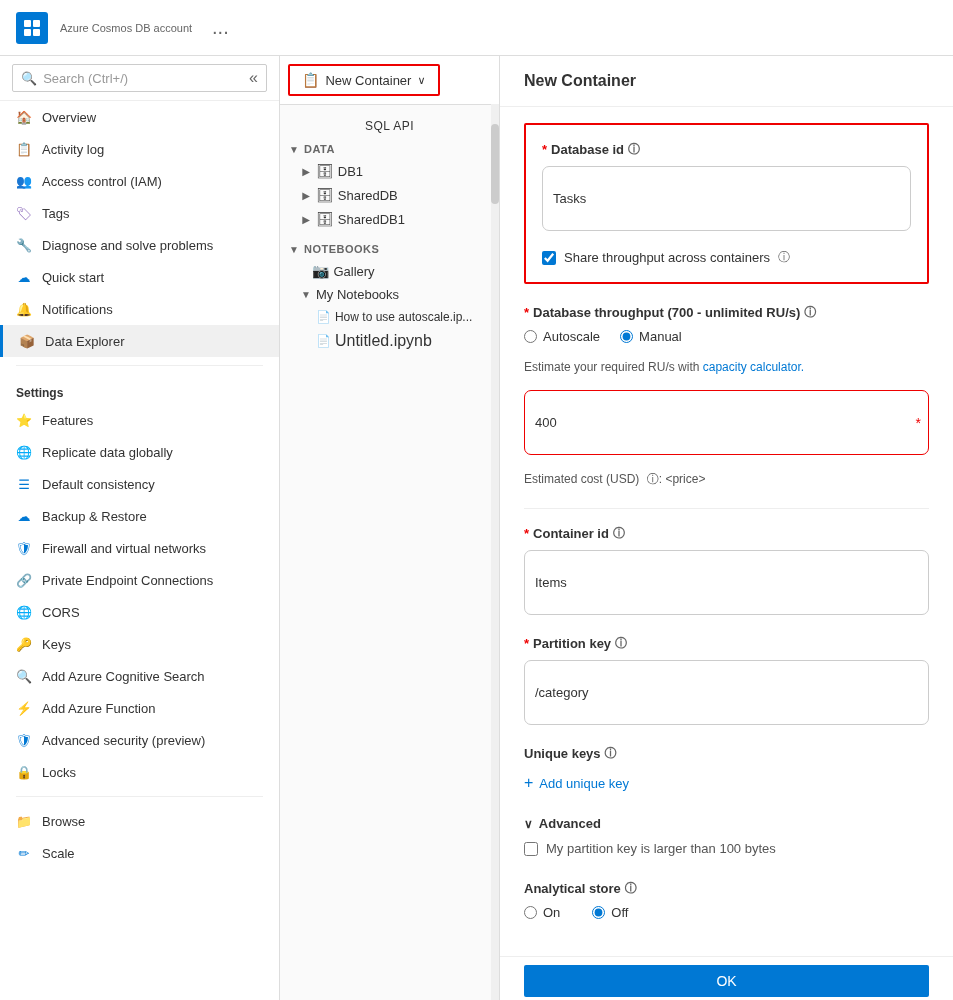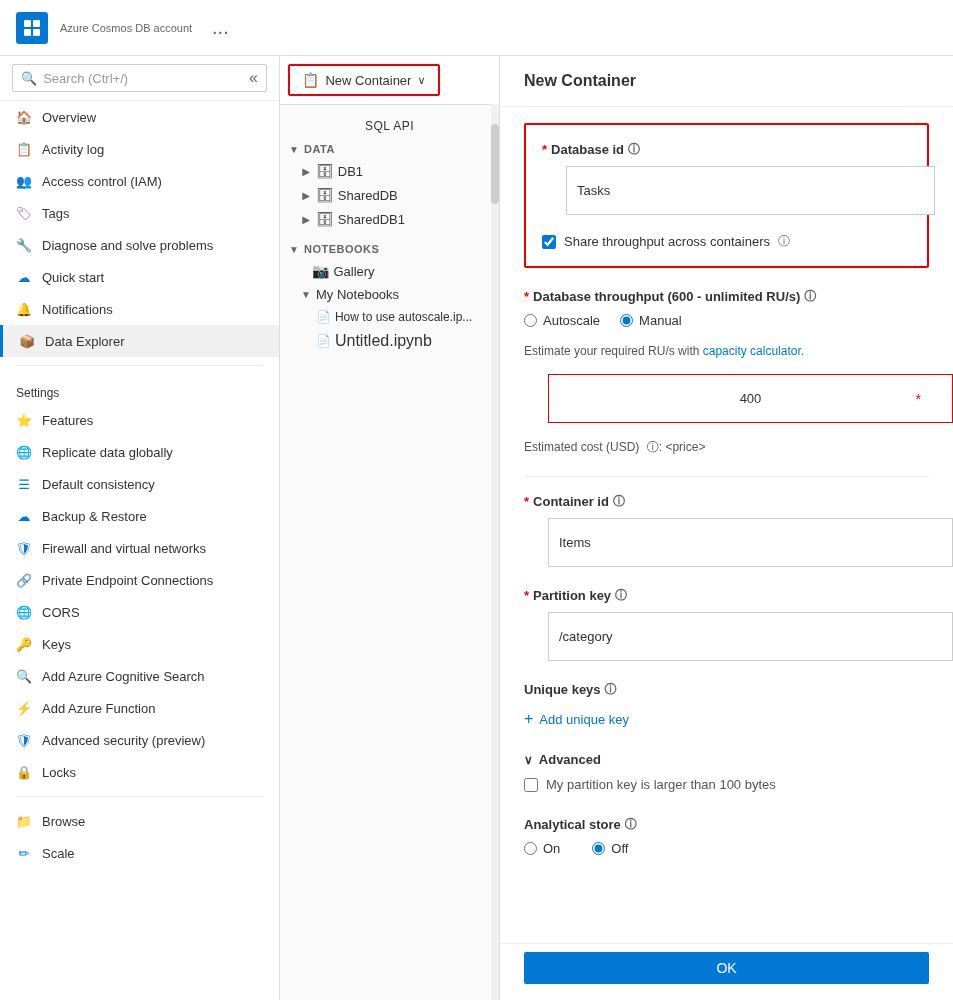--- a/index.html
+++ b/index.html
@@ -22,21 +22,21 @@
     .search-box { padding: 8px 12px; border-bottom: 1px solid #eee; }
     .search-input-wrap { display: flex; align-items: center; border: 1px solid #ccc; border-radius: 2px; padding: 4px 8px; gap: 6px; background: white; }
     .search-input-wrap input { border: none; outline: none; font-size: 13px; width: 100%; color: #333; }
     .search-input-wrap input::placeholder { color: #999; }
     .collapse-btn { margin-left: auto; color: #666; cursor: pointer; font-size: 16px; }
 
     .nav-item { display: flex; align-items: center; padding: 8px 16px; gap: 10px; cursor: pointer; color: #333; font-size: 13px; }
     .nav-item.active { background: #f0f0f0; font-weight: 500; border-left: 3px solid #0078d4; }
     .nav-icon { width: 16px; height: 16px; flex-shrink: 0; display: flex; align-items: center; justify-content: center; }
 
-    .section-header { padding: 12px 16px 4px; font-size: 12px; font-weight: 400; color: #333; text-transform: none; }
+    .section-header { padding: 12px 16px 4px; font-size: 12px; font-weight: 700; color: #333; text-transform: none; }
 
     
     .middle-panel { width: 220px; background: #fafafa; border-right: 1px solid #ddd; display: flex; flex-direction: column; flex-shrink: 0; }
     .toolbar { display: flex; align-items: center; padding: 8px; border-bottom: 1px solid #ddd; background: white; }
     .new-container-btn { display: flex; align-items: center; gap: 6px; border: 2px solid #e00; border-radius: 2px; padding: 6px 12px; cursor: pointer; font-size: 13px; color: #333; background: white; }
     .new-container-btn .btn-icon { color: #0078d4; font-size: 14px; }
 
     .tree-panel { flex: 1; overflow-y: auto; padding: 8px 0; position: relative; text-align: center; }
     .tree-section-label { padding: 4px 12px; font-size: 11px; font-weight: 600; color: #666; text-transform: uppercase; letter-spacing: 0.5px; }
     .tree-item { display: flex; align-items: center; padding: 4px 8px; gap: 4px; font-size: 13px; cursor: pointer; }
@@ -54,30 +54,30 @@
     .section-box { border: 2px solid #e00; border-radius: 2px; padding: 16px; margin-bottom: 20px; }
 
     .field-label { font-size: 13px; font-weight: 600; color: #333; margin-bottom: 8px; display: flex; align-items: center; gap: 4px; }
     .required-star { color: #e00; }
     .info-icon { color: #666; font-size: 12px; cursor: pointer; }
 
     .radio-group { display: flex; gap: 20px; margin-bottom: 10px; }
     .radio-item { display: flex; align-items: center; gap: 6px; cursor: pointer; }
     .radio-item input[type="radio"] { accent-color: #0078d4; }
 
-    .text-input { width: 100%; border: 1px solid #ccc; border-radius: 0; padding: 16px 10px; font-size: 13px; color: #333; outline: none; margin-left: 24px; }
+    .text-input { width: 100%; border: 1px solid #ccc; border-radius: 7px; padding: 24px 10px; font-size: 13px; color: #333; outline: none; }
 
     .checkbox-item { display: flex; align-items: center; gap: 8px; margin-top: 10px; cursor: pointer; font-size: 13px; }
     .checkbox-item input[type="checkbox"] { accent-color: #0078d4; width: 14px; height: 14px; }
 
     .sub-note { font-size: 12px; color: #555; margin: 16px 0; }
     .sub-note a { color: #0078d4; text-decoration: none; }
 
     .input-wrap-red { position: relative; }
-    .input-wrap-red .text-input { border-color: #e00; text-align: center; }
+    .input-wrap-red .text-input { border-color: #e00; }
     .red-star-right { position: absolute; right: 8px; top: 50%; transform: translateY(-50%); color: #e00; font-size: 14px; }
 
     .add-key-btn { display: flex; align-items: center; gap: 6px; color: #0078d4; cursor: pointer; font-size: 13px; padding: 4px 0; }
     .plus-icon { font-size: 16px; font-weight: 300; }
 
     .advanced-header { display: flex; align-items: center; gap: 6px; font-size: 13px; font-weight: 600; cursor: pointer; margin-bottom: 10px; }
     .chevron-down { font-size: 12px; color: #333; }
 
     .checkbox-adv { display: flex; align-items: center; gap: 8px; font-size: 13px; color: #555; margin-bottom: 12px; }
     .checkbox-adv input { width: 14px; height: 14px; }
@@ -304,21 +304,21 @@
         <label class="checkbox-item">
           <input type="checkbox" checked="" style="">
           <span>Share throughput across containers</span>
           <span class="info-icon">ⓘ</span>
         </label>
       </div>
 
       <div class="form-section">
         <div class="field-label">
           <span class="required-star">*</span>
-          <span>Database throughput (600 - unlimited RU/s)</span>
+          <span>Database throughput (700 - unlimited RU/s)</span>
           <span class="info-icon">ⓘ</span>
         </div>
         <div class="radio-group">
           <label class="radio-item">
             <input type="radio" name="throughput-option" style="">
             <span>Autoscale</span>
           </label>
           <label class="radio-item">
             <input type="radio" name="throughput-option" checked="" style="">
             <span>Manual</span>

